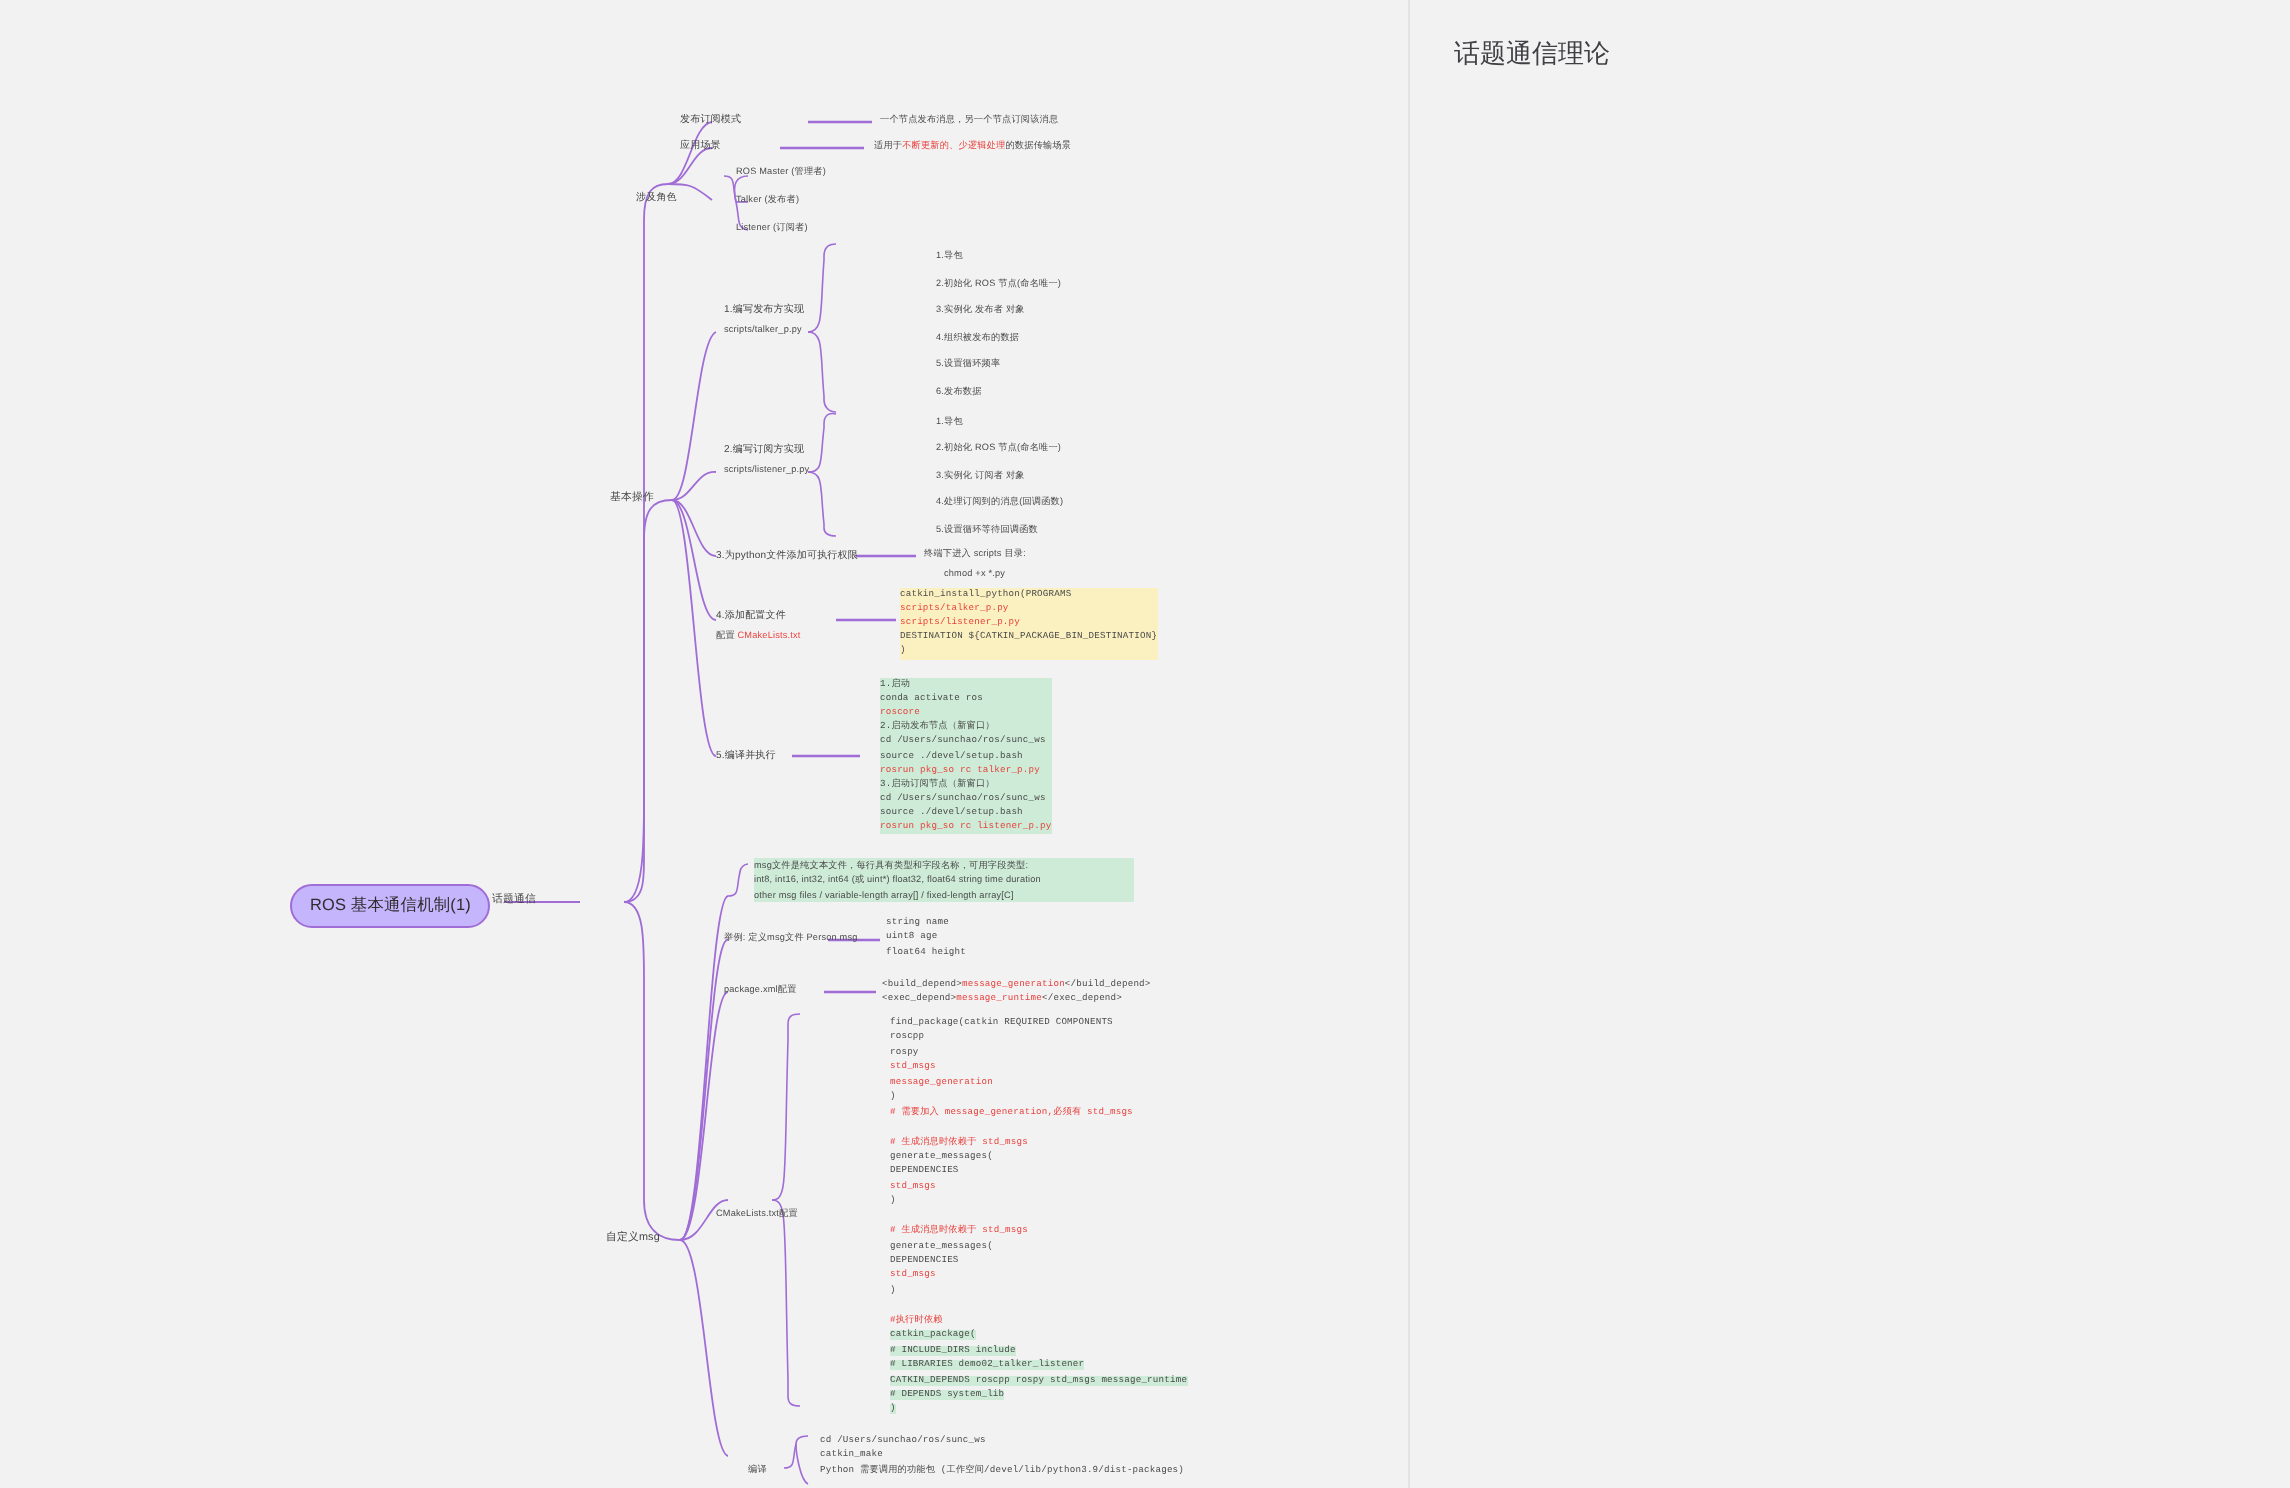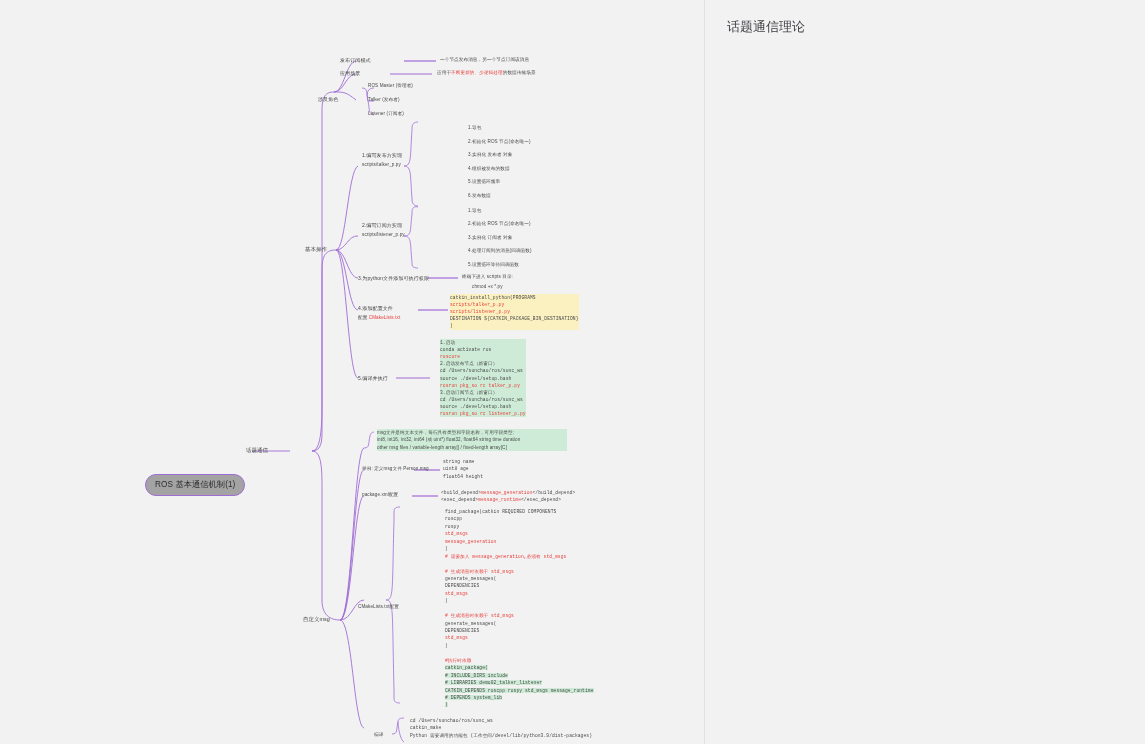--- a/index.html
+++ b/index.html
@@ -23,24 +23,23 @@
     color: #3b3b3b;
     white-space: pre-line;
     letter-spacing: 0.1px;
   }
   .node.center {
     font-size: 8.2px;
     color: #2e2e2e;
     border: 1.2px solid #a06cd5;
     border-radius: 11px;
     padding: 4px 9px;
-    background: #a3a3a3;
+    background: #c4b5fd;
     white-space: nowrap;
     font-weight: normal;
-    margin-top: 32px;
   }
   .node.lvl1 { font-size: 5.4px; color: #444; }
   .node.lvl2 { font-size: 5px; color: #454545; }
   .node.lvl3 { font-size: 4.6px; color: #4a4a4a; }
 
   .hl-red   { color: #e8413c; }
   .hl-green { background: #cdebd6; }
   .hl-yellow{ background: #fbf0c0; }
   .mono { font-family: "Liberation Mono", "DejaVu Sans Mono", monospace; }
 

